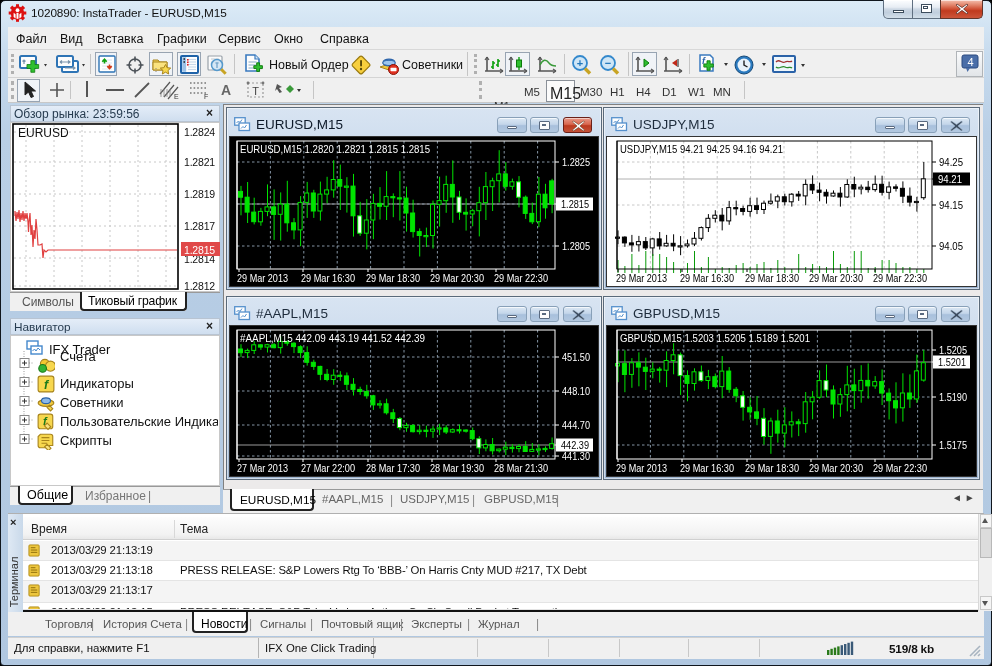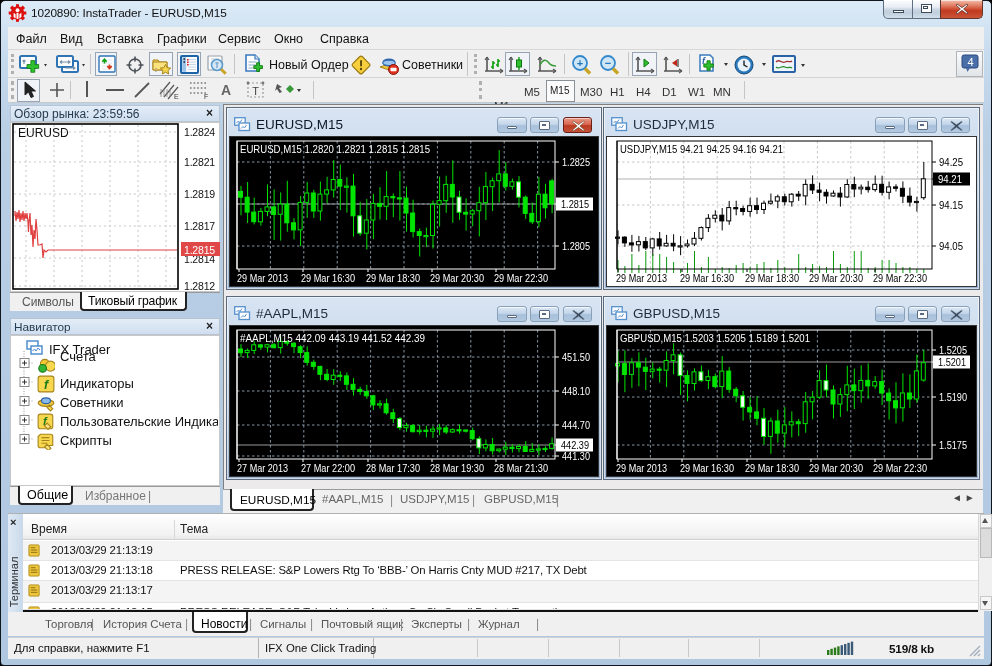--- a/index.html
+++ b/index.html
@@ -250,21 +250,21 @@
 <svg class="abs" style="left:273px;top:80px" width="30" height="20" viewBox="0 0 30 20">
 <path d="M4 4 l5 3 -3 1 3 4 -2.5 1 -2.5 -4 -2 2 z" fill="#555"></path>
 <path d="M13 9 l4 4 4 -4 -4 -4 z" fill="#3a9a3a"></path>
 <path d="M24 9 l4 0 -2 3 z" fill="#333"></path>
 </svg>
 <div class="sep1" style="left:313px;top:81px;height:18px;"></div>
 <div class="grip" style="left:479px;top:81px;height:18px;"></div>
 <div class="abs" style="left:494px;top:100px;font-size:11.5px;color:#333;">M1</div>
 <div class="abs" style="left:524px;top:86px;font-size:11.5px;color:#333;">M5</div>
 <div class="abs" style="left:546px;top:80px;width:29px;height:22px;background:#fbfbfb;border:1px solid #8a9098;"></div>
-<div class="abs" style="left:550px;top:85px;font-size:10px;color:#222;">M15</div>
+<div class="abs" style="left:550px;top:85px;font-size:16px;color:#222;">M15</div>
 <div class="abs" style="left:580px;top:86px;font-size:11.5px;color:#333;">M30</div>
 <div class="abs" style="left:610px;top:86px;font-size:11.5px;color:#333;">H1</div>
 <div class="abs" style="left:636px;top:86px;font-size:11.5px;color:#333;">H4</div>
 <div class="abs" style="left:662px;top:86px;font-size:11.5px;color:#333;">D1</div>
 <div class="abs" style="left:688px;top:86px;font-size:11.5px;color:#333;">W1</div>
 <div class="abs" style="left:713px;top:86px;font-size:11.5px;color:#333;">MN</div>
 <div class="sep1" style="left:744px;top:81px;height:18px;"></div>
 <div class="abs" style="left:10px;top:105px;width:210px;height:17px;">
 <div class="abs mwtitle" style="left:0;top:0;width:210px;height:17px;border:1px solid #b8c4d2;"></div>
 <div class="abs" style="left:4px;top:2px;font-size:12px;color:#273c50;">Обзор рынка: 23:59:56</div>

